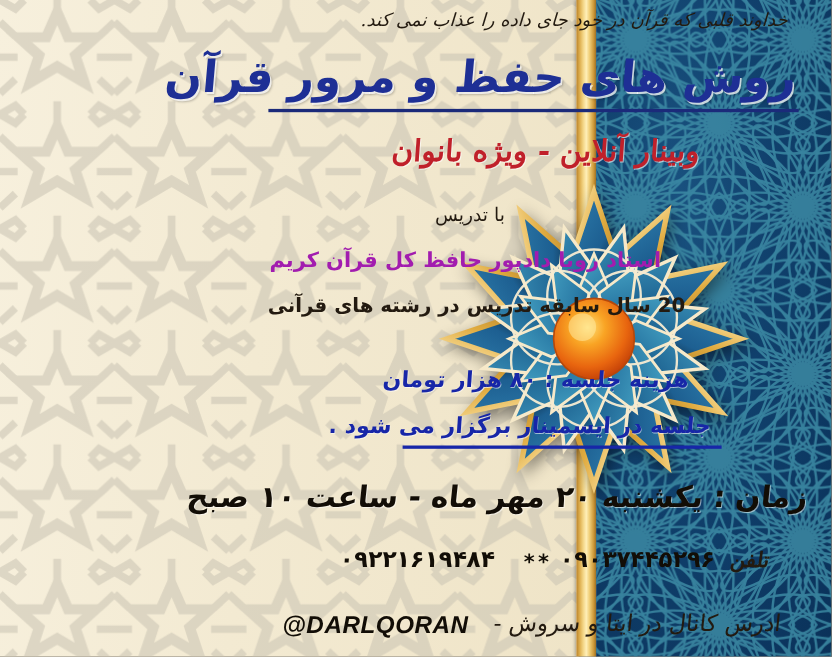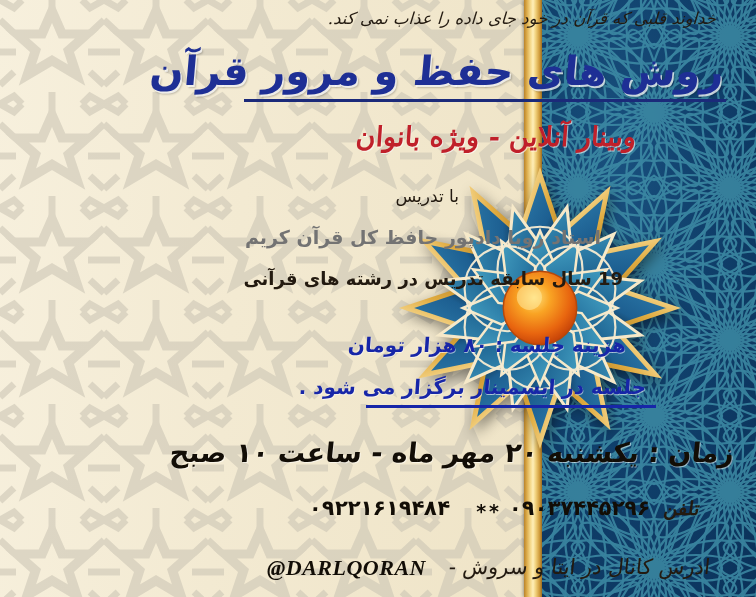--- a/index.html
+++ b/index.html
@@ -84,21 +84,21 @@
     transform:skewX(-4deg);
   }
 
   .teach-label{
     top:186px;right:297px;
     font-size:17px;font-weight:normal;color:#231a10;
     letter-spacing:1px;
   }
   .teacher{
     top:226px;right:155px;
-    font-size:19px;font-weight:bold;color:#737373;
+    font-size:19px;font-weight:bold;color:#a21caf;
     letter-spacing:.3px;
   }
   .experience{
     top:268px;right:133px;
     font-size:18px;font-weight:bold;color:#231a10;
     letter-spacing:.3px;
   }
 
   .price{
     top:333px;right:130px;
@@ -151,21 +151,21 @@
 
   .channel-label{
     top:555px;right:46px;
     font-size:21px;color:#231a10;font-weight:500;
     font-family:"DejaVu Serif","Liberation Serif",serif;
     transform:skewX(-6deg);
   }
   .channel-handle{
     top:555px;right:330px;
     font-size:22px;font-weight:bold;color:#120d06;
-    font-family:Liberation Serif, serif;
+    font-family:Liberation Sans, sans-serif;
     font-style:italic;direction:ltr;letter-spacing:.5px;
   }
 </style>
 </head>
 <body>
 
 <div id="poster">
 
   <div class="cream-panel">
     <svg class="lattice" viewBox="0 0 526 597" preserveAspectRatio="xMidYMid slice">
@@ -353,21 +353,21 @@
 
   <div class="txt hadith">خداوند قلبی که قرآن در خود  جای داده را عذاب نمی کند.</div>
 
   <div class="txt main-title">روش های حفظ و مرور قرآن</div>
   <div class="title-rule"></div>
 
   <div class="txt subtitle">وبینار آنلاین - ویژه بانوان</div>
 
   <div class="txt teach-label">با تدریس</div>
   <div class="txt teacher">استاد رویا دادپور حافظ کل قرآن کریم</div>
-  <div class="txt experience">19 سال سابقه تدریس در رشته های قرآنی</div>
+  <div class="txt experience">20 سال سابقه تدریس در رشته های قرآنی</div>
 
   <div class="txt price">هزینه جلسه : ۸۰ هزار تومان</div>
   <div class="txt platform">جلسه در ایسمینار برگزار می شود .</div>
   <div class="platform-rule"></div>
 
   <div class="txt datetime">زمان : یکشنبه ۲۰ مهر ماه - ساعت ۱۰ صبح</div>
 
   <div class="txt phone-label">تلفن</div>
   <div class="txt phone-1">۰۹۰۳۷۴۴۵۲۹۶</div>
   <div class="txt phone-sep">**</div>

